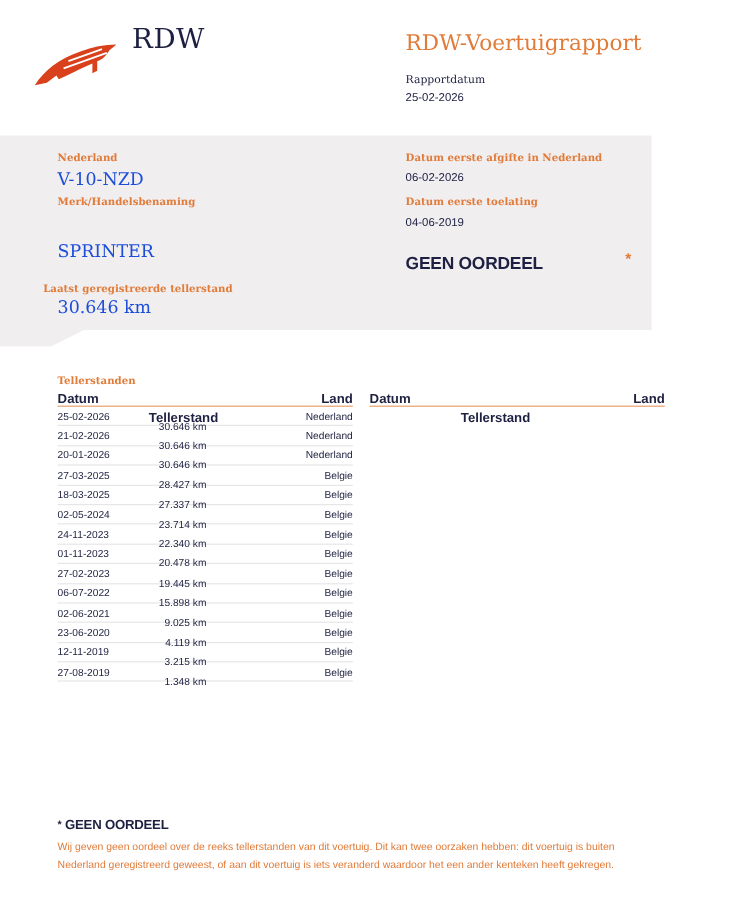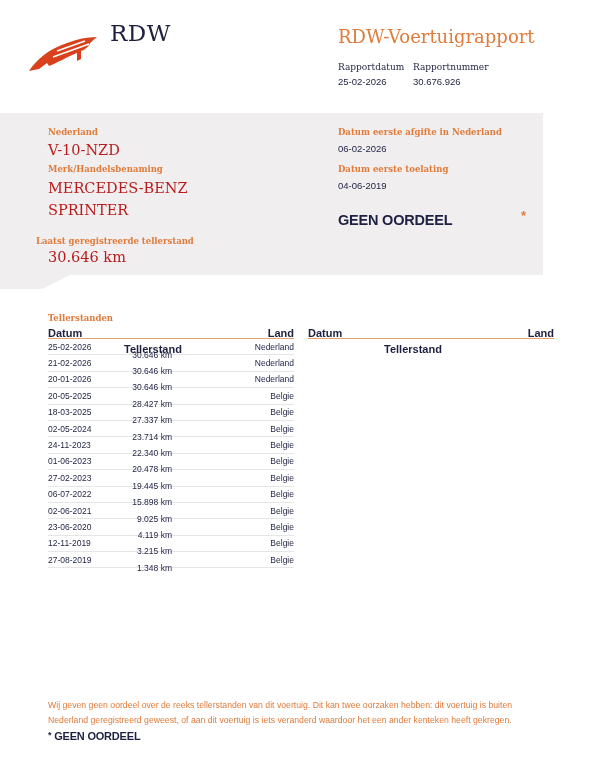--- a/index.html
+++ b/index.html
@@ -23,73 +23,68 @@
     .panel {
       position: absolute; left: 0; top: 113px; width: 543px; height: 162px;
       background: #f1eef0;
     }
     .panel-notch {
       position: absolute; left: 0; top: 275px; width: 70px; height: 14px;
       background: #f1eef0;
       clip-path: polygon(0 0, 100% 0, 60% 100%, 0 100%);
     }
     .flabel { position: absolute; font-family: "DejaVu Serif", serif; font-weight: bold; font-size: 8.5px; color: #e07b39; }
-    .fval-big { position: absolute; font-family: "DejaVu Serif", serif; font-size: 14.5px; color: #b91c1c; }
+    .fval-big { position: absolute; font-family: "DejaVu Serif", serif; font-size: 14.5px; color: #1d4ed8; }
     .fval-small { position: absolute; font-size: 9.5px; color: #1d2040; }
     .verdict { position: absolute; left: 338px; top: 212px; font-size: 14.5px; font-weight: bold; color: #1d2040; letter-spacing: -0.2px; }
     .asterisk { position: absolute; left: 521px; top: 208px; font-size: 13px; font-weight: bold; color: #e07b39; }
 
     
     .section-title { position: absolute; left: 48px; top: 313px; font-family: "DejaVu Serif", serif; font-weight: bold; font-size: 8.5px; color: #e07b39; }
     .tbl { position: absolute; top: 327px; width: 246px; }
     .tbl-left { left: 48px; }
     .tbl-right { left: 308px; }
     .thead { display: flex; height: 12px; border-bottom: 1.5px solid #e8a06e; font-size: 11px; font-weight: bold; color: #1d2040; justify-content: space-between; }
     .trow { display: flex; height: 16.4px; align-items: center; border-bottom: 1px solid #e6e6e6; font-size: 8.5px; color: #1d2040; }
     .c-date { width: 76px; text-align: left; }
     .c-km { width: 48px; text-align: right; margin-top: 16px; }
     .c-land { flex: 1; text-align: right; }
     .thead .c-km { text-align: left; }
     .thead .c-land { text-align: right; }
 
     
-    .fn-title { position: absolute; left: 48px; top: 682px; font-size: 11px; font-weight: bold; color: #1d2040; letter-spacing: -0.2px; margin-top: 48px; }
+    .fn-title { position: absolute; left: 48px; top: 682px; font-size: 11px; font-weight: bold; color: #1d2040; letter-spacing: -0.2px; }
     .fn-title .star { font-size: 9px; vertical-align: top; }
     .fn-text { position: absolute; left: 48px; top: 698px; width: 500px; font-size: 8.7px; line-height: 14.5px; color: #e07b39; }
   </style>
 </head>
 <body>
 
 <div class="page">
 
   <svg class="logo" viewBox="0 0 72 40">
     <path d="M2 38 C10 26, 22 16, 40 10 C50 6, 60 4, 70 4 L64 9 C62 12, 60 16, 54 18 L54 26 L50 28 L50 20 C40 24, 30 30, 22 33 L20 30 L12 36 Z" fill="#d9401c"></path>
     <path d="M30 18 L58 8" stroke="#ffffff" stroke-width="1.6"></path>
     <path d="M26 24 L62 11" stroke="#ffffff" stroke-width="1.6"></path>
   </svg>
   <div class="brand">RDW</div>
   <div class="report-title">RDW-Voertuigrapport</div>
 
   <div class="meta meta-date">
     <div class="lbl">Rapportdatum</div>
     <div class="val">25-02-2026</div>
   </div>
-  <div class="meta meta-num">
-    <div class="lbl">Rapportnummer</div>
-    <div class="val">30.676.926</div>
-  </div>
 
   <div class="panel"></div>
   <div class="panel-notch"></div>
 
   <div class="flabel" style="left:48px; top:127px;">Nederland</div>
   <div class="fval-big" style="left:48px; top:142px;">V-10-NZD</div>
 
   <div class="flabel" style="left:48px; top:164px;">Merk/Handelsbenaming</div>
-  <div class="fval-big" style="left:48px; top:180px;">MERCEDES-BENZ</div>
   <div class="fval-big" style="left:48px; top:202px;">SPRINTER</div>
 
   <div class="flabel" style="left:36px; top:236px;">Laatst geregistreerde tellerstand</div>
   <div class="fval-big" style="left:48px; top:249px;">30.646 km</div>
 
   <div class="flabel" style="left:338px; top:127px;">Datum eerste afgifte in Nederland</div>
   <div class="fval-small" style="left:338px; top:143px;">06-02-2026</div>
 
   <div class="flabel" style="left:338px; top:164px;">Datum eerste toelating</div>
   <div class="fval-small" style="left:338px; top:180px;">04-06-2019</div>
@@ -115,41 +110,41 @@
           <div class="c-date">21-02-2026</div>
           <div class="c-km">30.646 km</div>
           <div class="c-land">Nederland</div>
         </div>
         <div class="trow">
           <div class="c-date">20-01-2026</div>
           <div class="c-km">30.646 km</div>
           <div class="c-land">Nederland</div>
         </div>
         <div class="trow">
-          <div class="c-date">20-05-2025</div>
+          <div class="c-date">27-03-2025</div>
           <div class="c-km">28.427 km</div>
           <div class="c-land">Belgie</div>
         </div>
         <div class="trow">
           <div class="c-date">18-03-2025</div>
           <div class="c-km">27.337 km</div>
           <div class="c-land">Belgie</div>
         </div>
         <div class="trow">
           <div class="c-date">02-05-2024</div>
           <div class="c-km">23.714 km</div>
           <div class="c-land">Belgie</div>
         </div>
         <div class="trow">
           <div class="c-date">24-11-2023</div>
           <div class="c-km">22.340 km</div>
           <div class="c-land">Belgie</div>
         </div>
         <div class="trow">
-          <div class="c-date">01-06-2023</div>
+          <div class="c-date">01-11-2023</div>
           <div class="c-km">20.478 km</div>
           <div class="c-land">Belgie</div>
         </div>
         <div class="trow">
           <div class="c-date">27-02-2023</div>
           <div class="c-km">19.445 km</div>
           <div class="c-land">Belgie</div>
         </div>
         <div class="trow">
           <div class="c-date">06-07-2022</div>

